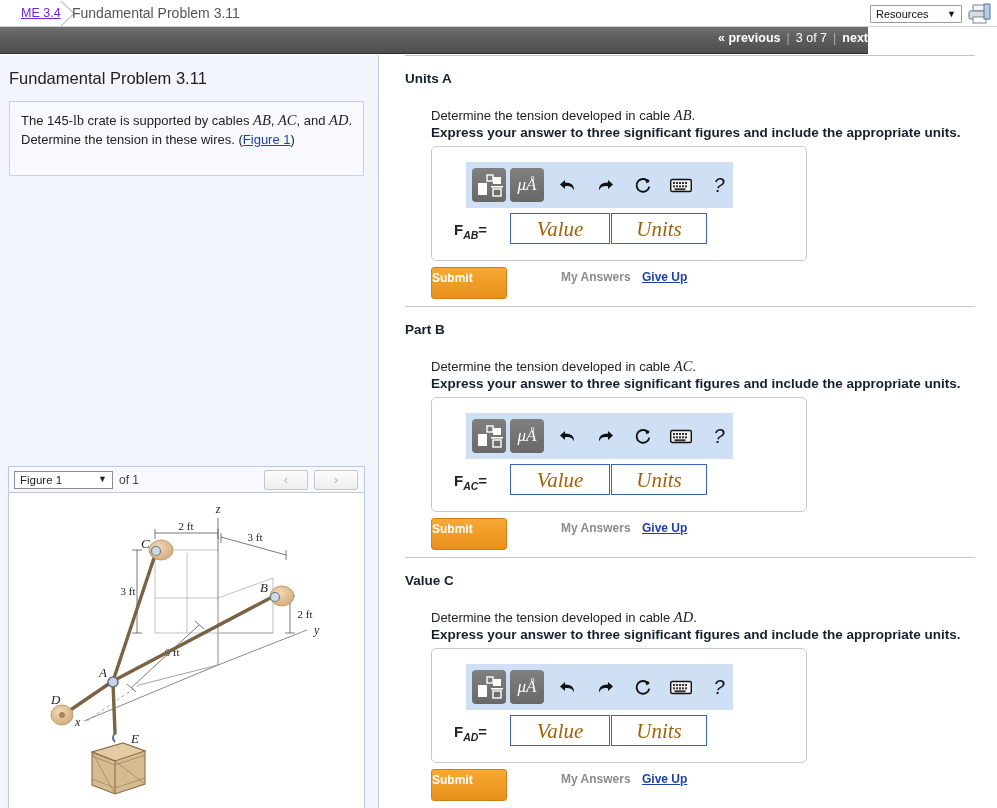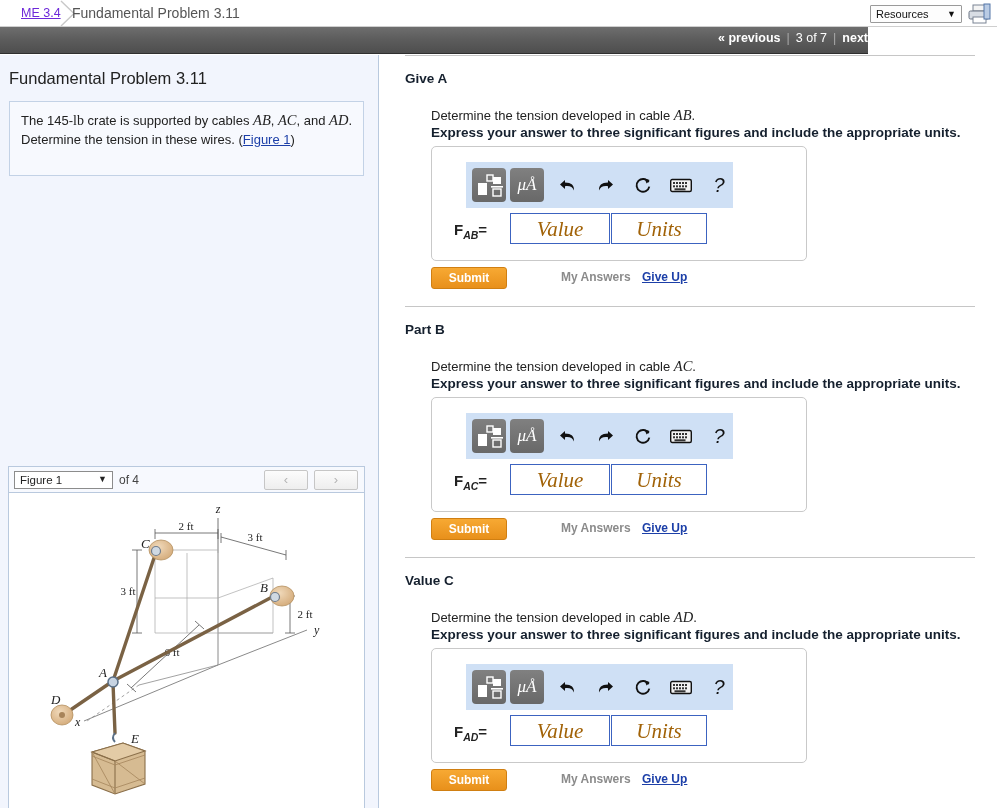--- a/index.html
+++ b/index.html
@@ -219,26 +219,26 @@
     color: #a16207;
     text-align: center;
     line-height: 30px;
     cursor: text;
   }
   .inp-value { left: 78px; width: 100px; }
   .inp-units { left: 179px; width: 96px; }
 
   .submit {
     position: absolute; left: 51px; top: 212px;
-    width: 76px; height: 22px;
+    width: 76px; height: 32px;
     background: linear-gradient(to bottom,#f7a933,#e8901b);
     border: 1px solid #d07f12;
     border-radius: 3px;
     color: #ffffff; font-size: 12px; font-weight: bold;
-    text-align: center; line-height: 21px;
+    text-align: left; line-height: 21px;
     cursor: pointer;
   }
   .myanswers {
     position: absolute; left: 181px; top: 215px;
     font-size: 12px; font-weight: bold; color: #8b8b8b;
     cursor: pointer;
   }
   .giveup {
     position: absolute; left: 262px; top: 215px;
     font-size: 12px; font-weight: bold; color: #1c3fa8;
@@ -282,21 +282,21 @@
 
   <div class="prob-box">
     <div class="prob-text"><span>The 145-</span><span class="mvn">lb</span><span> crate is supported by cables </span><span class="mv">AB</span><span>, </span><span class="mv">AC</span><span>, and </span><span class="mv">AD</span><span>. Determine the tension in these wires. (</span><span class="figlink">Figure 1</span><span>)</span></div>
   </div>
 
   <div class="figbar">
     <div class="figsel">
       <span class="figsel-label">Figure 1</span>
       <span class="figsel-arrow">▼</span>
     </div>
-    <span class="figof">of 4</span>
+    <span class="figof">of 1</span>
     <div class="figprev">‹</div>
     <div class="fignext">›</div>
   </div>
 
   <div class="figbox">
     <svg width="357" height="336" viewBox="0 0 357 336">
       <defs>
         <radialGradient id="pulley" cx="40%" cy="35%" r="70%">
           <stop offset="0%" stop-color="#f0d9ba"></stop>
           <stop offset="100%" stop-color="#d4ab7a"></stop>
@@ -389,21 +389,21 @@
       <text x="122" y="250" font-family="Liberation Serif, serif" font-style="italic" font-size="13" fill="#222">E</text>
     </svg>
   </div>
 
 </div>
 
 <div class="rightpanel">
 
   <div class="part" style="top:0px;">
     <div class="hr"></div>
-    <div class="part-title">Give A</div>
+    <div class="part-title">Units A</div>
     <div class="part-q"><span>Determine the tension developed in cable </span><span class="mv">AB</span><span>.</span></div>
     <div class="part-instr">Express your answer to three significant figures and include the appropriate units.</div>
 
     <div class="answerbox">
       <div class="mathbar">
         <div class="tbtn tbtn1">
           <svg width="34" height="34" viewBox="0 0 34 34">
             <rect x="6" y="15" width="9" height="12" fill="#ffffff"></rect>
             <rect x="15" y="7" width="6" height="6" fill="none" stroke="#ffffff" stroke-width="1.4"></rect>
             <rect x="21" y="9" width="8" height="7" fill="#ffffff"></rect>

